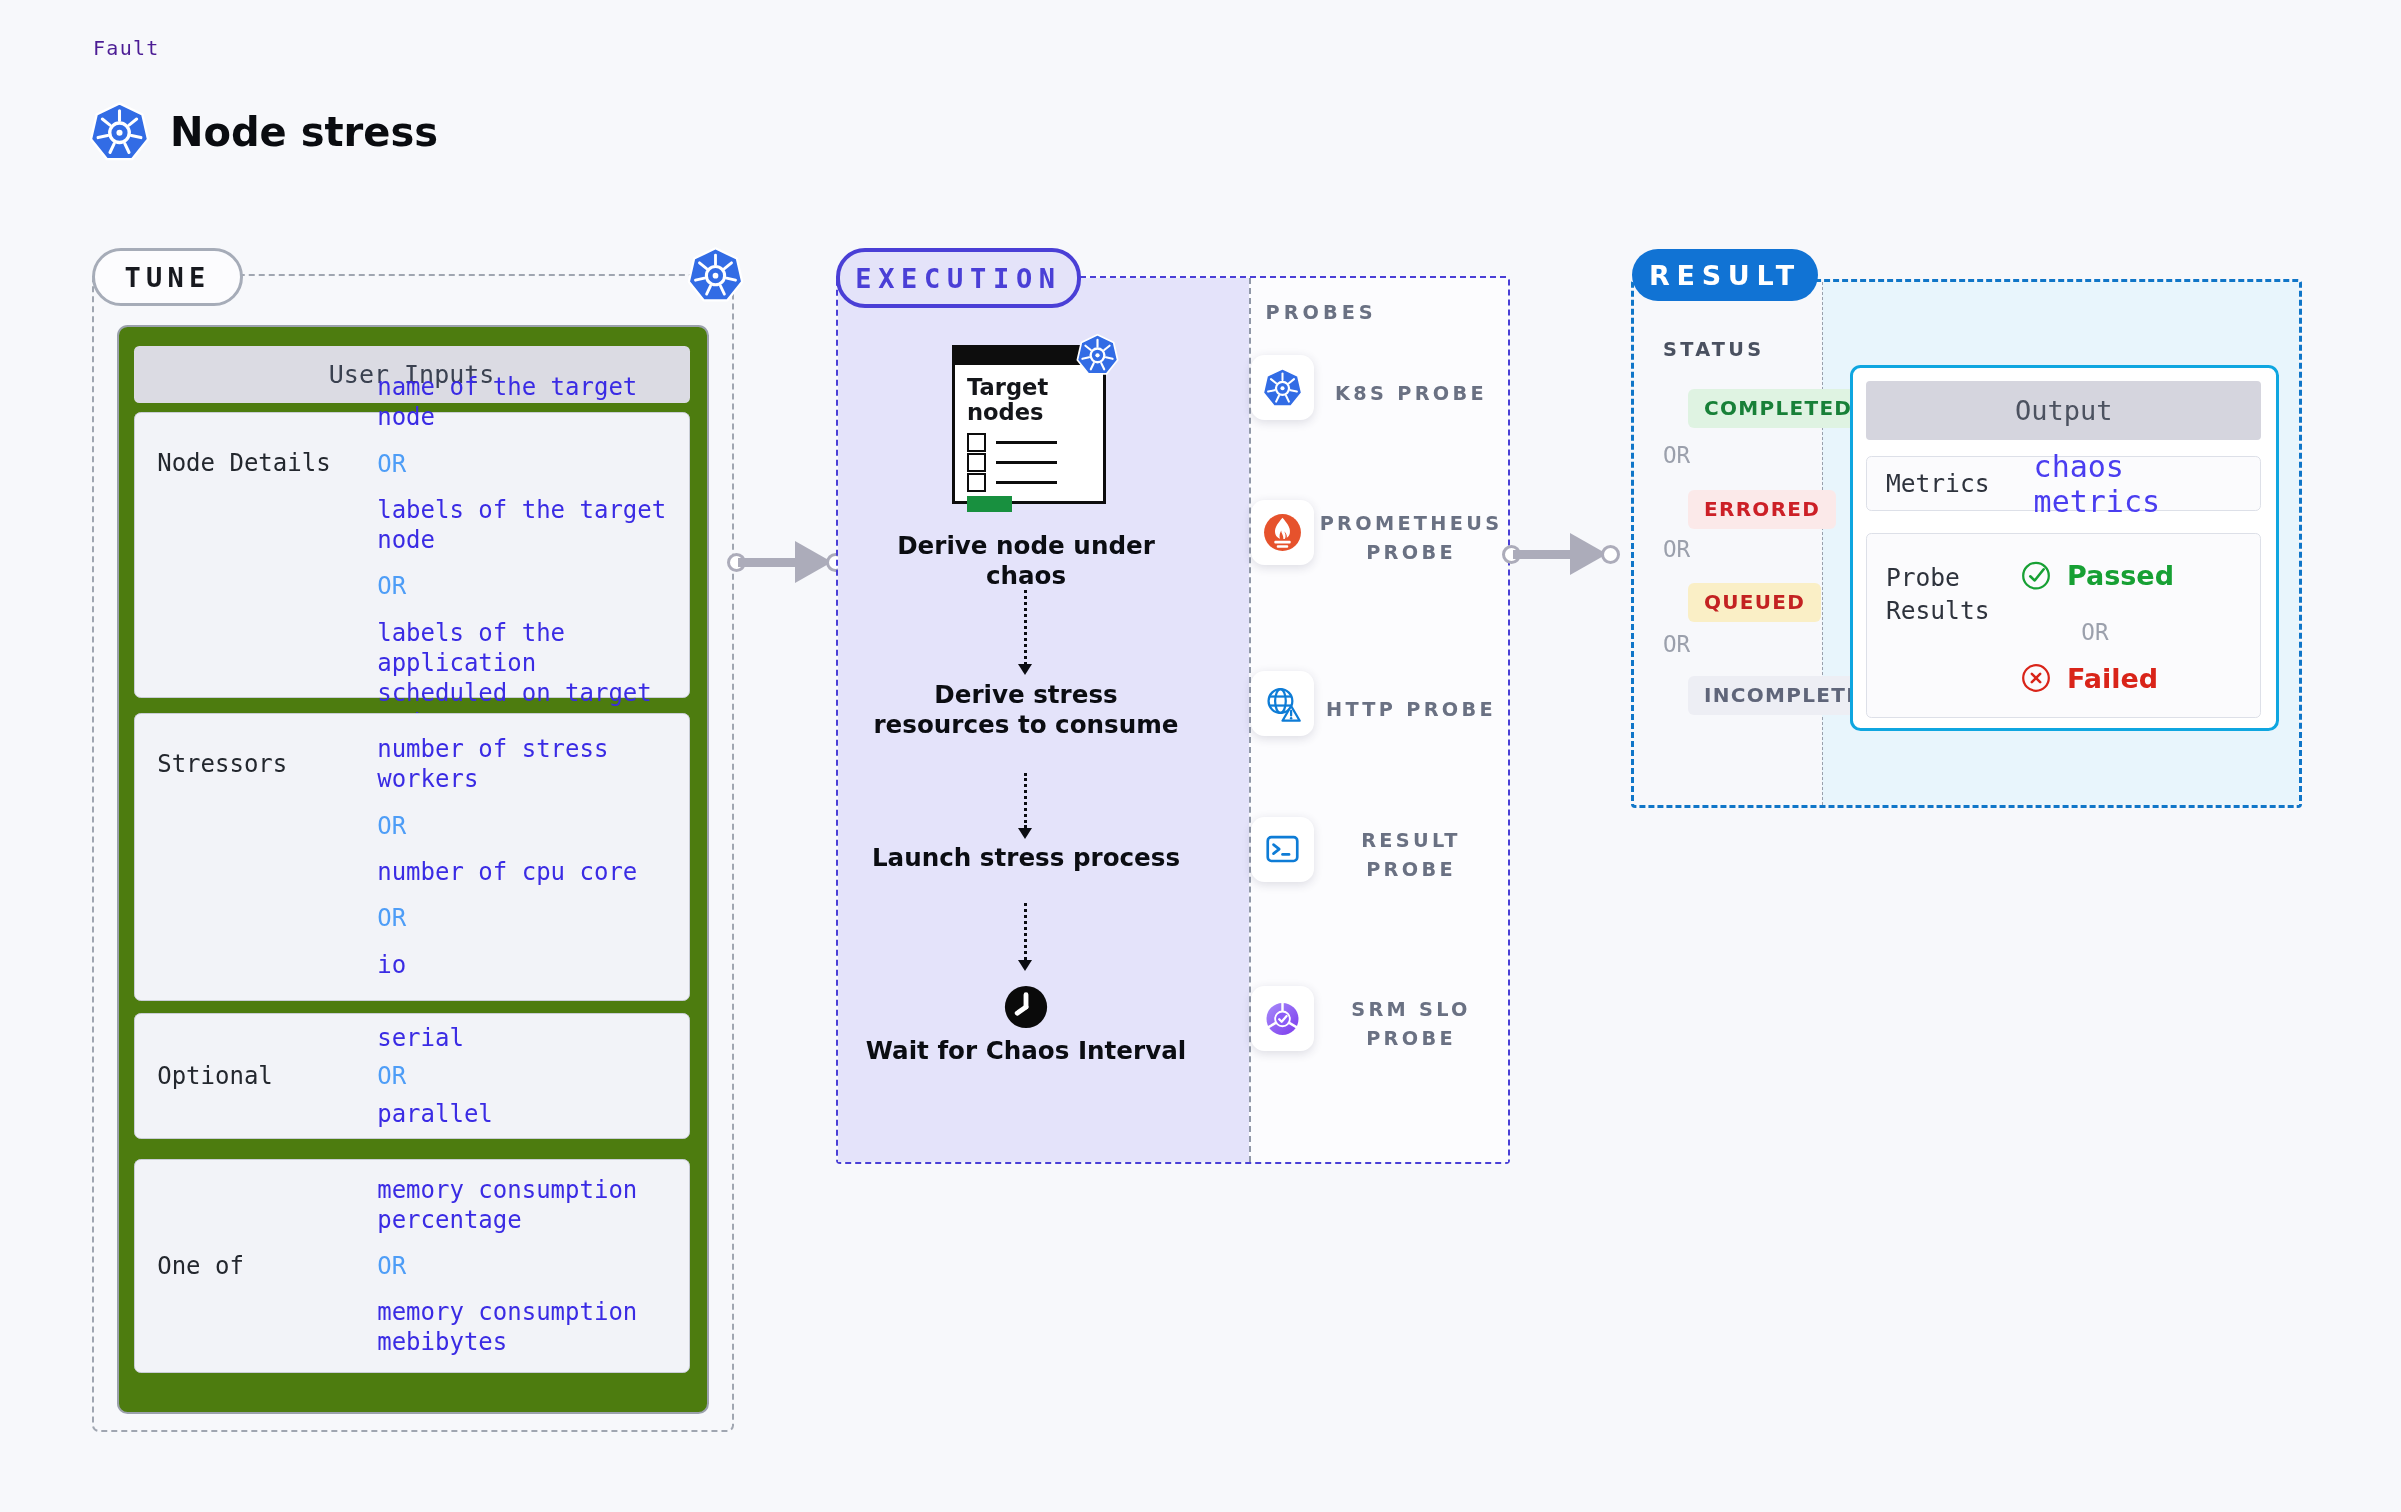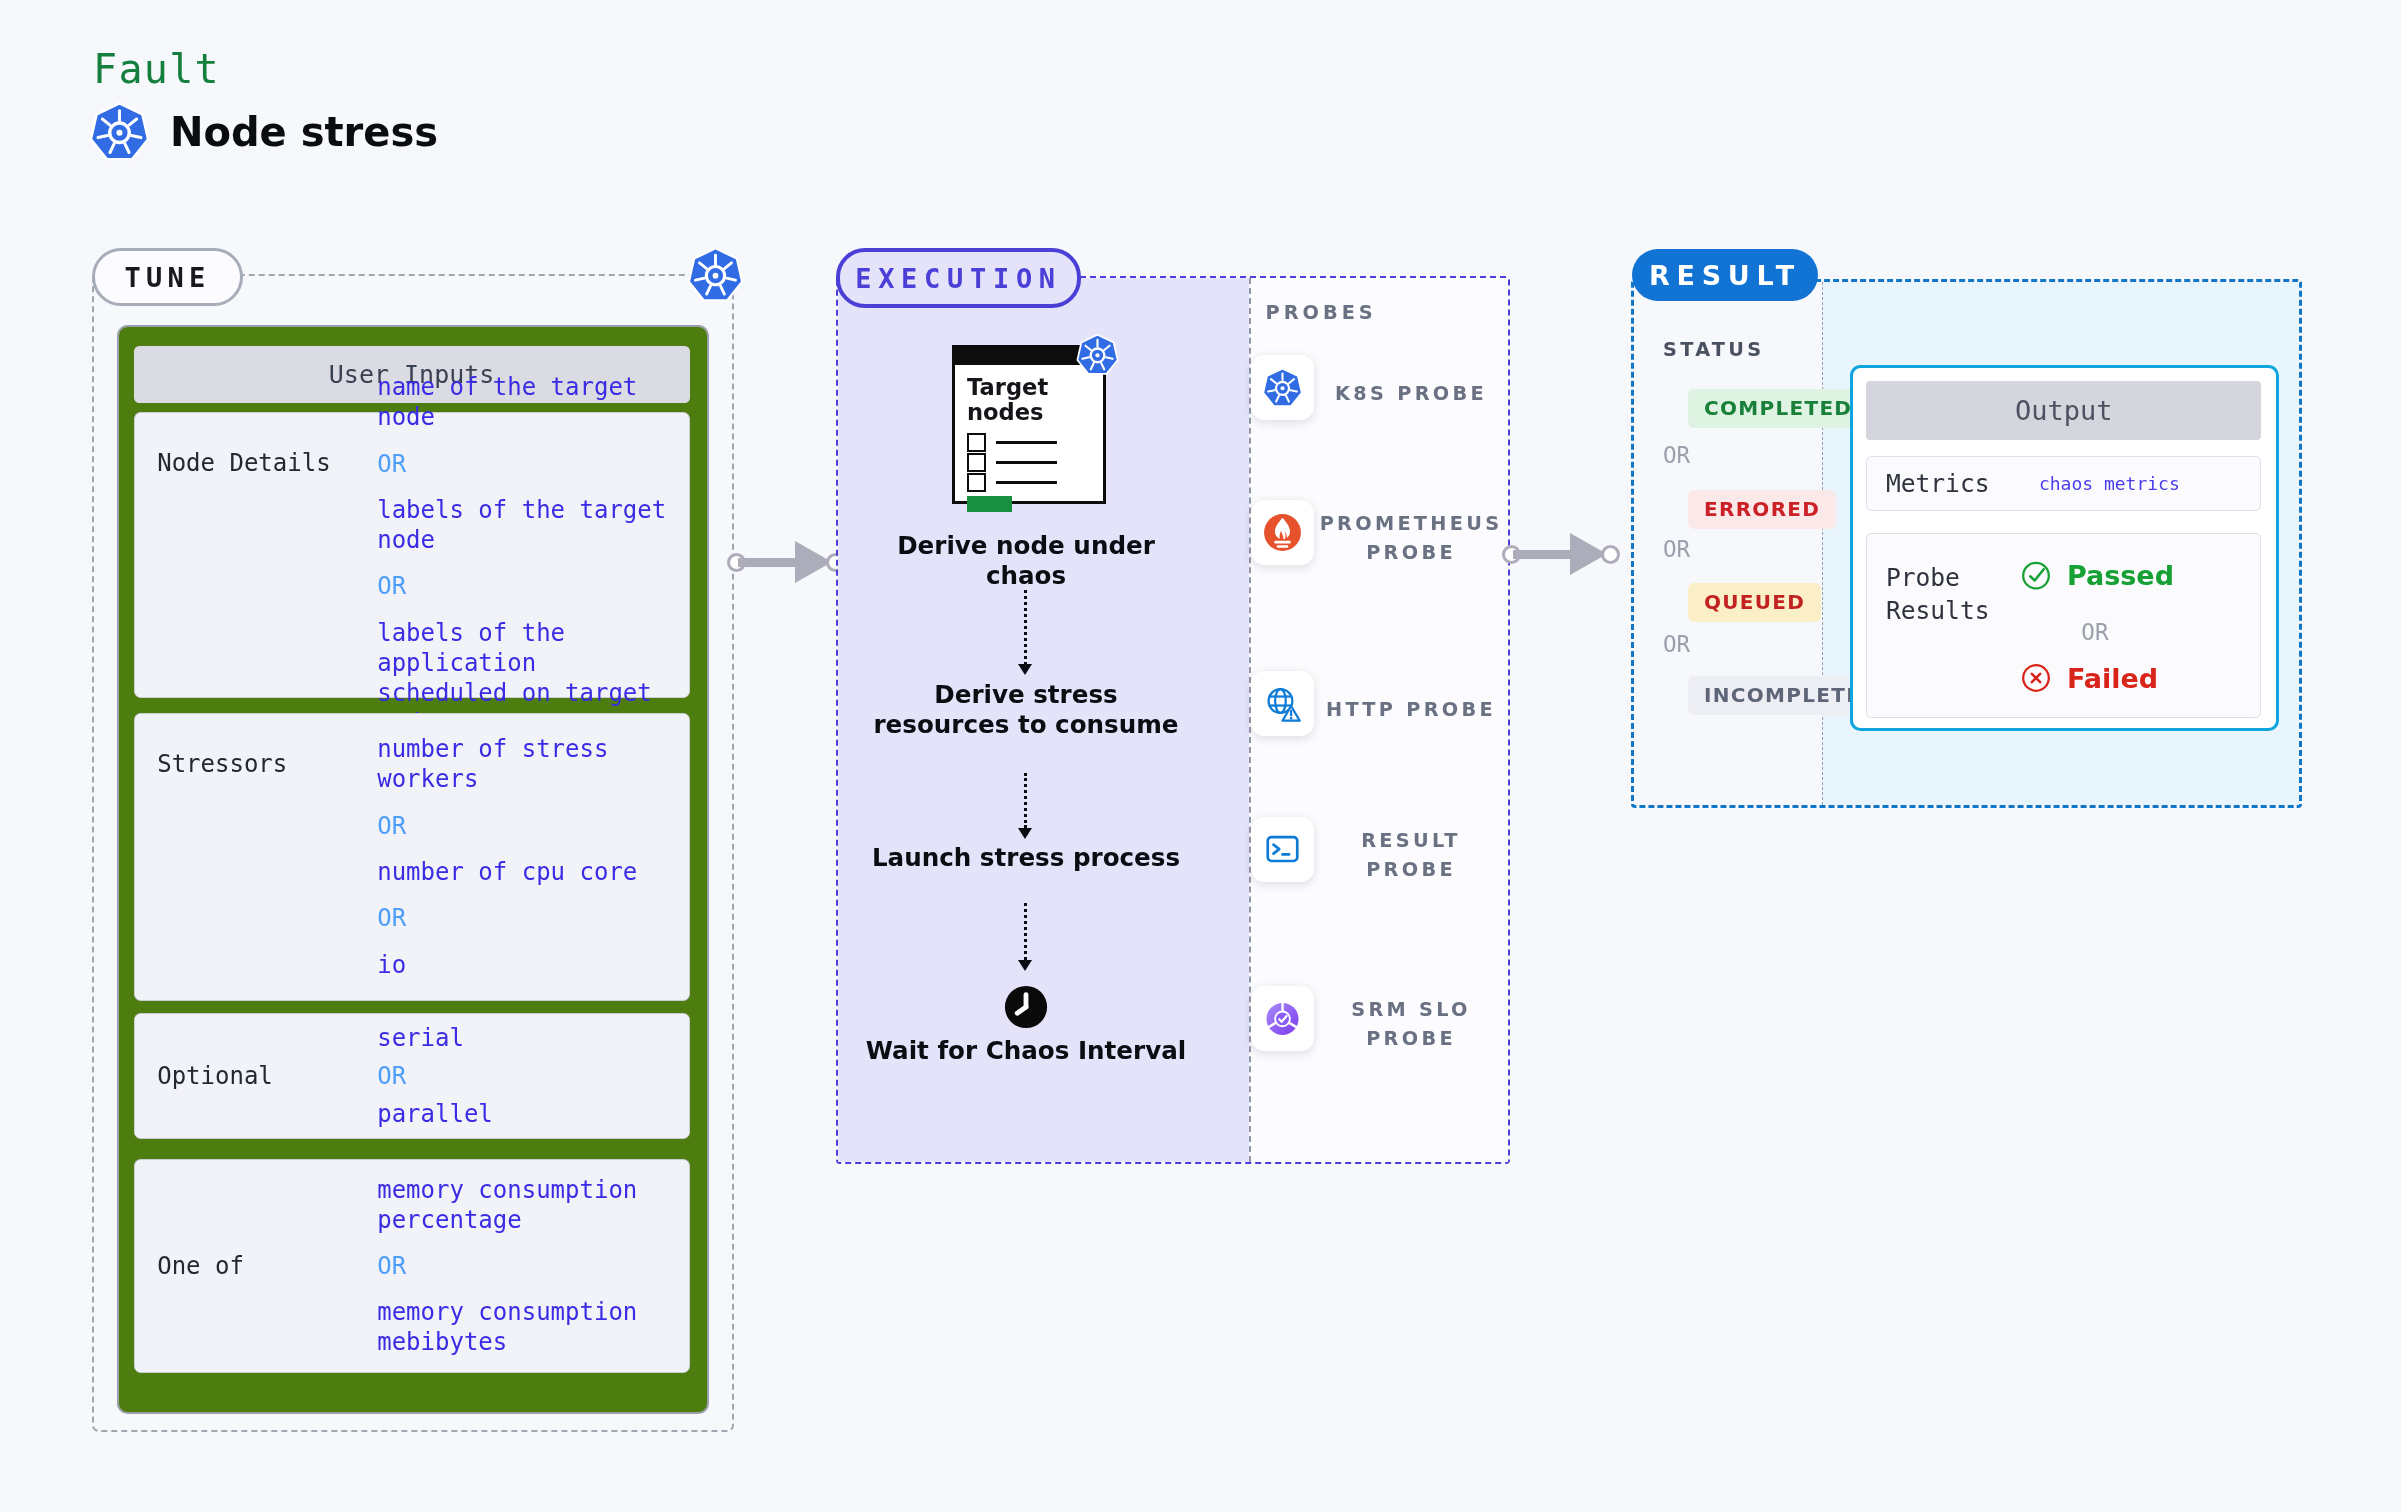--- a/index.html
+++ b/index.html
@@ -3,21 +3,21 @@
 <meta charset="utf-8">
 <style>
   html,body{margin:0;padding:0;background:#F7F8FB;}
   #stage{position:relative;width:2401px;height:1512px;background:#F7F8FB;overflow:hidden;
          font-family:"DejaVu Sans Mono",monospace;}
   .abs{position:absolute;}
   .sans{font-family:"DejaVu Sans","Liberation Sans",sans-serif;}
   .mono{font-family:"DejaVu Sans Mono","Liberation Mono",monospace;}
 
   
-  .eyebrow{left:93px;top:46px;font-size:40px;color:#15803d;letter-spacing:1.3px;}
+  .eyebrow{left:93px;top:36px;font-size:20px;color:#4c1d95;letter-spacing:1.3px;}
   .title-row{left:89px;top:101px;display:flex;align-items:center;gap:20px;}
   .title-row .k8s-big{width:61px;height:61px;}
   .page-title{font-size:40px;font-weight:bold;color:#0A0C10;}
 
   
   .pill{display:flex;align-items:center;justify-content:center;border-radius:29px;
         font-weight:bold;font-size:27px;z-index:6;}
   .pill-tune{left:92px;top:248px;width:145px;height:52px;background:#FCFCFE;
              border:3.3px solid #A6ACB8;color:#17191F;letter-spacing:5.3px;}
   .pill-exec{left:836px;top:248px;width:237px;height:52px;background:#E4E3F9;
@@ -95,21 +95,21 @@
                 font-size:20px;font-weight:bold;letter-spacing:1.3px;font-family:"DejaVu Sans",sans-serif;}
   .or-gray{position:absolute;left:1663px;font-size:22.6px;color:#9BA0AC;}
 
   .output-card{left:1850px;top:365px;width:429px;height:366px;background:#FFFFFF;
                border:3.3px solid #0FA6E0;border-radius:10.6px;z-index:3;box-sizing:border-box;}
   .output-header{left:13.3px;top:13.3px;width:395px;height:59px;background:#D5D5DE;border-radius:4px;
                  display:flex;align-items:center;justify-content:center;font-size:27px;color:#4C5260;}
   .out-row{left:13.3px;width:395px;background:#FBFBFD;border:1.3px solid #DDE0E8;border-radius:5.3px;box-sizing:border-box;}
   .metrics-row{top:88px;height:55px;display:flex;align-items:center;}
   .metrics-label{font-size:24.6px;color:#2E333D;padding-left:18.6px;width:153px;}
-  .metrics-value{font-size:18px;color:#4A3DF0;}
+  .metrics-value{font-size:30px;color:#4A3DF0;}
   .proberes-row{top:165px;height:185px;}
   .proberes-label{left:18.6px;top:27px;font-size:24.6px;color:#2E333D;line-height:1.35;width:133px;}
   .pr-line{left:153px;display:flex;align-items:center;gap:14.6px;}
   .pr-line svg{width:32px;height:32px;}
   .pr-text{font-size:27px;font-weight:bold;font-family:"DejaVu Sans",sans-serif;}
   .pr-passed{color:#17A034;} .pr-failed{color:#D92419;}
   .pr-or{left:214px;font-size:22.6px;color:#9BA0AC;}
 
   .sprite{position:absolute;width:0;height:0;overflow:hidden;}
 </style>

